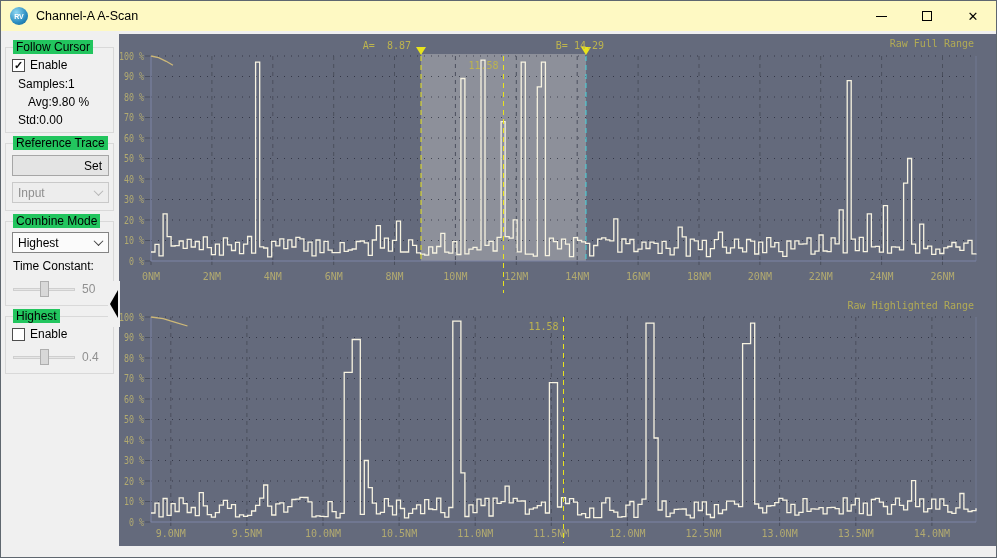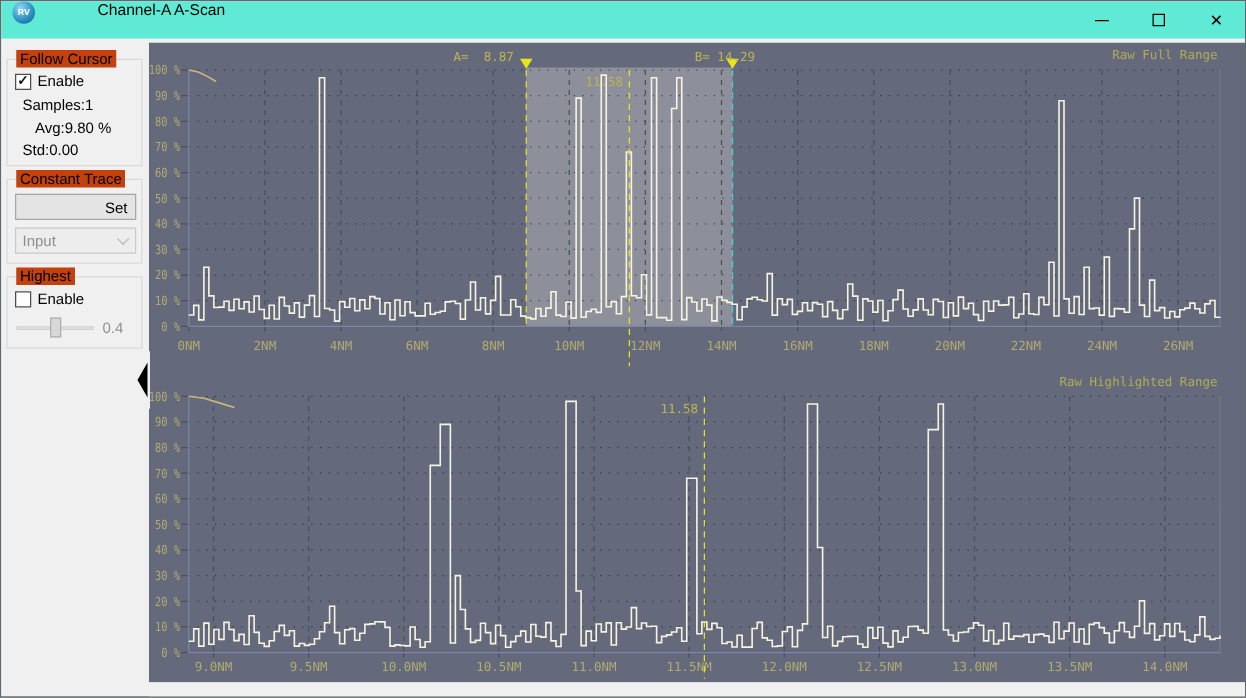--- a/index.html
+++ b/index.html
@@ -1,34 +1,34 @@
 <!DOCTYPE html>
 <html><head>
 <meta charset="utf-8">
 <style>
   html,body{margin:0;padding:0;background:#2e3b22;}
   *{box-sizing:border-box;}
   .window{width:997px;height:558px;background:#f0f0f0;border:1px solid #5f676f;
     display:flex;flex-direction:column;font-family:"Liberation Sans",sans-serif;overflow:hidden;}
   
-  .titlebar{height:30px;flex:0 0 30px;background:#5eead4;display:flex;gap:42px;}
+  .titlebar{height:30px;flex:0 0 30px;background:#fef9c3;display:flex;align-items:center;}
   .app-icon{width:18px;height:18px;border-radius:50%;margin-left:9px;flex:0 0 18px;
     background:radial-gradient(circle at 35% 30%,#8ed7f2,#2a8cc0 60%,#105e8c);
     color:#fff;font-size:7px;font-weight:bold;display:flex;align-items:center;justify-content:center;}
   .title-text{margin-left:8px;font-size:12.5px;color:#000;}
   .tb-btns{margin-left:auto;display:flex;height:100%;}
   .tb-btn{width:46px;height:100%;display:flex;align-items:center;justify-content:center;color:#000;}
   .min-glyph{width:11px;height:1px;background:#000;}
   .max-glyph{width:10px;height:10px;border:1px solid #000;}
   .close-glyph{font-size:13px;line-height:13px;}
   
   .main{flex:1;display:flex;min-height:0;}
   .sidebar{width:118px;flex:0 0 118px;background:#f0f0f0;position:relative;padding-top:6px;font-size:12px;color:#000;}
   .groupbox{border:1px solid #d9d9d9;margin:10px 5px 4px 4px;padding:8px 4px 5px 6px;position:relative;}
-  .gb-title{position:absolute;top:-8px;left:7px;background:#c2410c;padding:0 3px;font-size:12px;white-space:nowrap;}
+  .gb-title{position:absolute;top:-8px;left:7px;background:#22c55e;padding:0 3px;font-size:12px;white-space:nowrap;}
   .check-row{display:flex;align-items:center;gap:5px;margin:2px 0 5px 0;}
   .checkbox{width:13px;height:13px;border:1px solid #4d4d4d;background:#fff;flex:0 0 13px;
     display:flex;align-items:center;justify-content:center;font-size:11px;font-weight:bold;color:#101010;line-height:11px;}
   .stat-row{margin:4px 0 0 16px;white-space:nowrap;}
   .stat-row.ind{margin-left:6px;}
   .btn{display:block;width:100%;height:21px;background:#e4e4e4;border:1px solid #a6a6a6;
     font-size:12px;text-align:right;line-height:19px;margin:3px 0 6px 0;font-family:"Liberation Sans",sans-serif;}
   .combo{height:21px;border:1px solid #848484;background:#fbfbfb;display:flex;align-items:center;
     justify-content:space-between;padding:0 6px 0 5px;margin:2px 0;}
   .combo.disabled{border-color:#c9c9c9;background:#ededed;color:#8e8e8e;gap:19px;}
@@ -81,28 +81,43 @@
         <div class="check-row">
           <span class="checkbox">✓</span>
           <span>Enable</span>
         </div>
         <div class="stat-row ind"><span>Samples:</span><span>1</span></div>
         <div class="stat-row"><span>Avg:</span><span>9.80 %</span></div>
         <div class="stat-row ind"><span>Std:</span><span>0.00</span></div>
       </div>
 
       <div class="groupbox">
-        <div class="gb-title">Constant Trace</div>
+        <div class="gb-title">Reference Trace</div>
         <button class="btn">Set</button>
         <div class="combo disabled">
           <span>Input</span>
           <span class="chev"></span>
         </div>
       </div>
 
+      <div class="groupbox">
+        <div class="gb-title">Combine Mode</div>
+        <div class="combo">
+          <span>Highest</span>
+          <span class="chev"></span>
+        </div>
+        <div class="tc-label">Time Constant:</div>
+        <div class="slider-row">
+          <span class="slider">
+            <span class="track"></span>
+            <span class="thumb"></span>
+          </span>
+          <span class="slider-value">50</span>
+        </div>
+      </div>
 
       <div class="groupbox">
         <div class="gb-title">Highest</div>
         <div class="check-row">
           <span class="checkbox"></span>
           <span>Enable</span>
         </div>
         <div class="slider-row">
           <span class="slider">
             <span class="track"></span>

